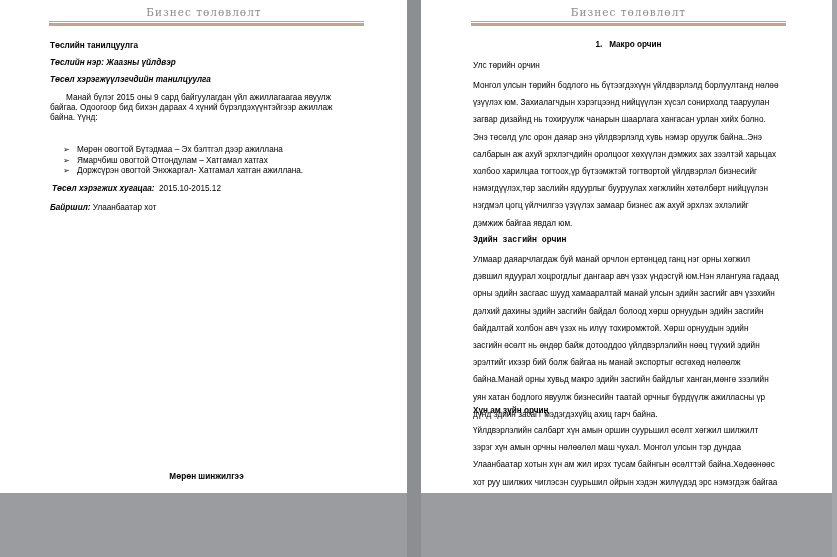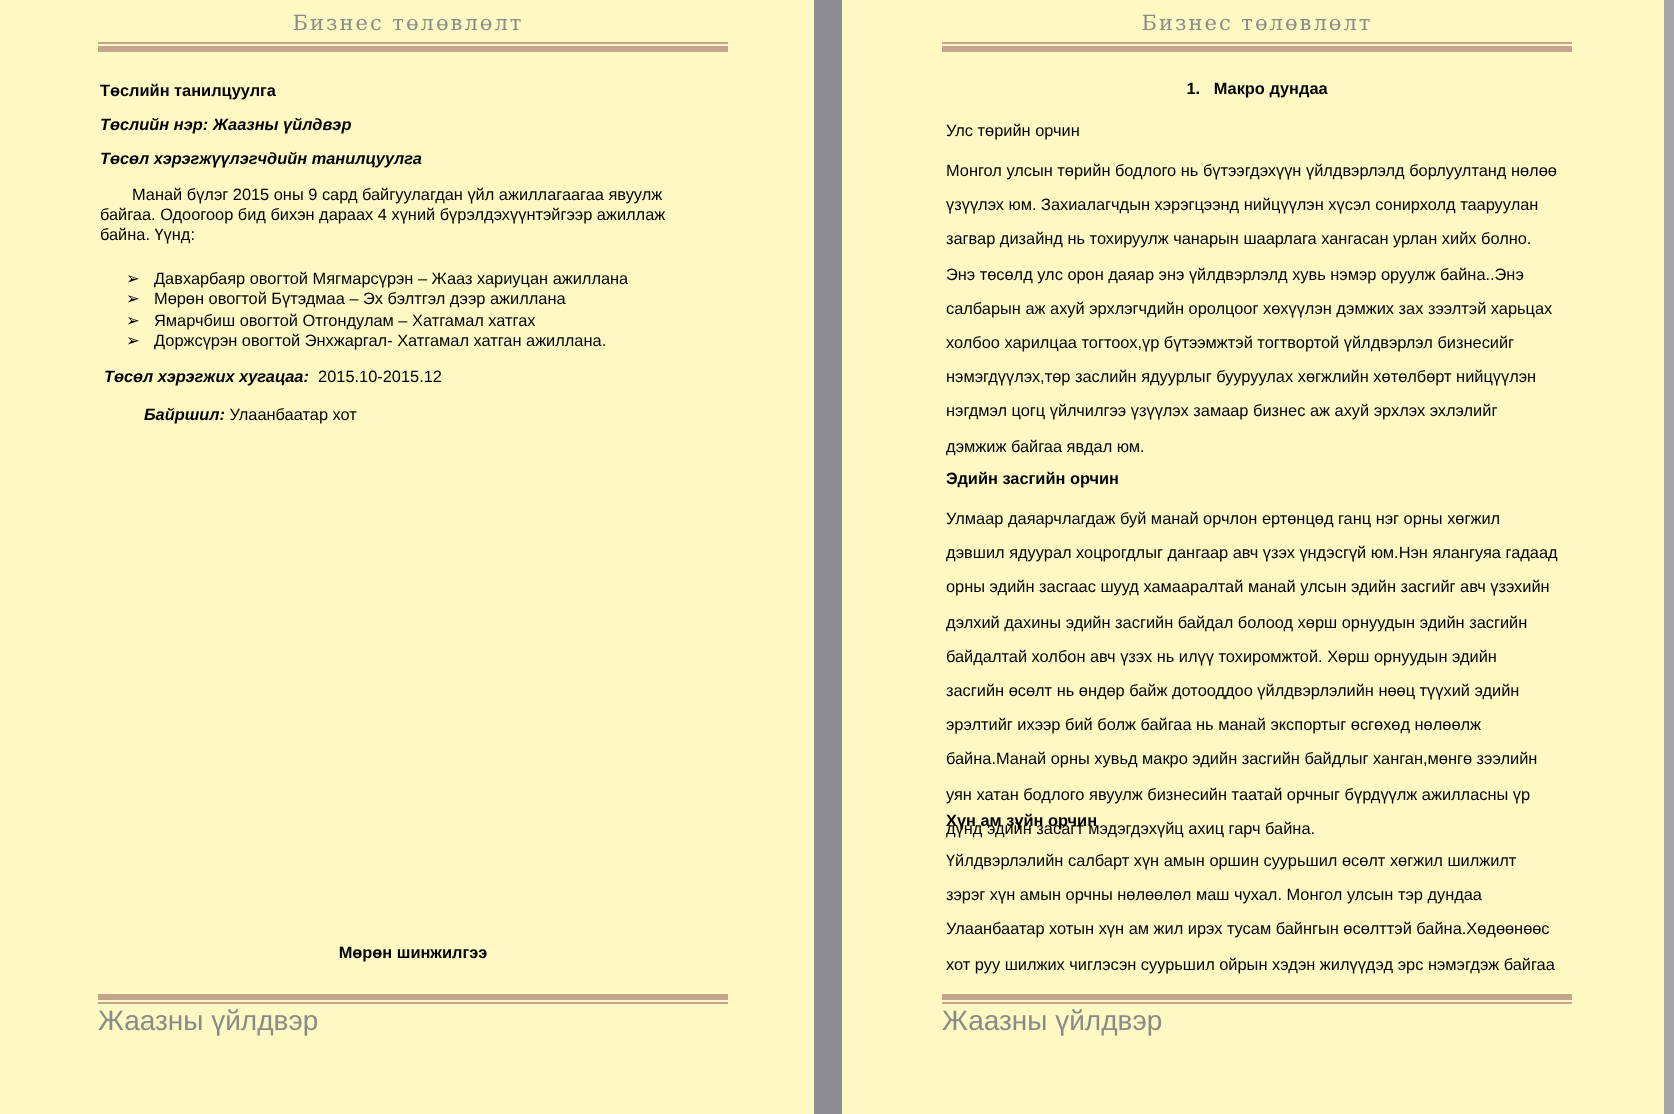--- a/index.html
+++ b/index.html
@@ -3,21 +3,21 @@
 <meta charset="utf-8">
 <style>
   html, body { margin:0; padding:0; }
   body {
     width:837px; height:557px; overflow:hidden; position:relative;
     background:#9a9c9f;
     font-family:"Liberation Sans", sans-serif;
     color:#000;
   }
   .page {
-    position:absolute; top:0; height:557px; background:#fef9c3; overflow:hidden;
+    position:absolute; top:0; height:493px; background:#ffffff; overflow:hidden;
   }
   #page-left { left:0; width:407px; }
   #page-right { left:421px; width:411px; }
   .gutter { position:absolute; top:0; height:557px; background:#8f9194; }
   #gutter-mid { left:407px; width:14px; background:#8c8e91; }
   #gutter-right { left:832px; width:5px; background:#a4a6a9; }
 
   .hdr-title {
     position:absolute; top:6px; text-align:center;
     font-family:"DejaVu Serif", serif; font-size:10.5px; letter-spacing:1px; color:#8b8b8b;
@@ -52,60 +52,59 @@
     </div>
 
   <div class="t b" style="left:50px;top:40px;">Төслийн танилцуулга</div>
   <div class="t bi" style="left:50px;top:57px;"><span>Төслийн нэр:</span> <span>Жаазны үйлдвэр</span></div>
   <div class="t bi" style="left:50px;top:74px;">Төсөл хэрэгжүүлэгчдийн танилцуулга</div>
 
   <div class="t" style="left:66px;top:92px;">Манай бүлэг 2015 оны 9 сард байгуулагдан үйл ажиллагаагаа явуулж</div>
   <div class="t" style="left:50px;top:102px;">байгаа.   Одоогоор бид бихэн дараах 4 хүний бүрэлдэхүүнтэйгээр ажиллаж</div>
   <div class="t" style="left:50px;top:112px;">байна. Үүнд:</div>
 
-  <div class="bul" style="left:63px;top:134px;"><span class="mk">➢</span><span>Давхарбаяр  овогтой Мягмарсүрэн  – Жааз хариуцан ажиллана</span></div>
   <div class="bul" style="left:63px;top:144px;"><span class="mk">➢</span><span>Мөрөн овогтой Бүтэдмаа – Эх бэлтгэл дээр ажиллана</span></div>
   <div class="bul" style="left:63px;top:155px;"><span class="mk">➢</span><span>Ямарчбиш овогтой Отгондулам  – Хатгамал хатгах</span></div>
   <div class="bul" style="left:63px;top:165px;"><span class="mk">➢</span><span>Доржсүрэн  овогтой Энхжаргал-  Хатгамал хатган ажиллана.</span></div>
 
   <div class="t" style="left:52px;top:183px;"><span class="bi">Төсөл хэрэгжих хугацаа:</span>&nbsp; <span>2015.10-2015.12</span></div>
-  <div class="t" style="left:50px;top:202px;margin-left:22px;"><span class="bi">Байршил:</span> <span>Улаанбаатар  хот</span></div>
+  <div class="t" style="left:50px;top:202px;"><span class="bi">Байршил:</span> <span>Улаанбаатар  хот</span></div>
 
   <div class="t b" style="left:49px;width:315px;text-align:center;top:471px;">Мөрөн шинжилгээ</div>
 
   <div class="ftr-rule" style="left:49px;width:315px;top:497px;">
       <div class="thick"></div>
       <div class="thin"></div>
     </div>
   <div class="ftr-text" style="left:49px;top:502px;">Жаазны үйлдвэр</div>
 </div>
 
 <div class="page" id="page-right">
   <div class="hdr-title" style="left:50px;width:315px;">Бизнес төлөвлөлт</div>
   <div class="hdr-rule" style="left:50px;width:315px;top:21px;">
       <div class="thin"></div>
       <div class="thick"></div>
     </div>
 
-  <div class="t b" style="left:50px;width:315px;text-align:center;top:39px;"><span>1.</span>&nbsp;&nbsp; <span>Макро дундаа</span></div>
+  <div class="t b" style="left:50px;width:315px;text-align:center;top:39px;"><span>1.</span>&nbsp;&nbsp; <span>Макро орчин</span></div>
 
   <div class="t" style="left:52px;top:60px;">Улс төрийн орчин</div>
   <div class="rp" style="top:77px;">
     <span class="ln">Монгол улсын төрийн бодлого нь бүтээгдэхүүн үйлдвэрлэлд борлуултанд нөлөө</span>
     <span class="ln">үзүүлэх юм. Захиалагчдын хэрэгцээнд  нийцүүлэн хүсэл сонирхолд  тааруулан</span>
     <span class="ln">загвар  дизайнд нь тохируулж чанарын  шаарлага  хангасан  урлан хийх болно.</span>
     <span class="ln">Энэ төсөлд  улс орон  даяар  энэ үйлдвэрлэлд хувь нэмэр оруулж  байна..Энэ</span>
     <span class="ln">салбарын  аж ахуй эрхлэгчдийн оролцоог  хөхүүлэн дэмжих зах зээлтэй харьцах</span>
     <span class="ln">холбоо харилцаа тогтоох,үр  бүтээмжтэй тогтвортой  үйлдвэрлэл бизнесийг</span>
     <span class="ln">нэмэгдүүлэх,төр  заслийн ядуурлыг бууруулах хөгжлийн хөтөлбөрт  нийцүүлэн</span>
     <span class="ln">нэгдмэл цогц үйлчилгээ үзүүлэх замаар бизнес аж ахуй эрхлэх эхлэлийг</span>
     <span class="ln">дэмжиж байгаа явдал юм.</span>
   </div>
 
-  <div class="t b" style="left:52px;top:234px;">Эдийн засгийн  орчин</div>
+  <div class="t b" style="left:52px;top:234px;font-family:Liberation Mono, monospace;">Эдийн засгийн  орчин</div>
   <div class="rp" style="top:251px;">
     <span class="ln">Улмаар даяарчлагдаж  буй манай орчлон  ертөнцөд  ганц  нэг орны  хөгжил</span>
     <span class="ln">дэвшил ядуурал хоцрогдлыг дангаар  авч үзэх үндэсгүй юм.Нэн ялангуяа  гадаад</span>
     <span class="ln">орны  эдийн засгаас шууд хамааралтай  манай улсын эдийн засгийг авч үзэхийн</span>
     <span class="ln">дэлхий дахины эдийн засгийн байдал болоод  хөрш орнуудын  эдийн засгийн</span>
     <span class="ln">байдалтай холбон авч үзэх нь илүү тохиромжтой.  Хөрш орнуудын  эдийн</span>
     <span class="ln">засгийн өсөлт нь  өндөр байж дотооддоо  үйлдвэрлэлийн нөөц  түүхий эдийн</span>
     <span class="ln">эрэлтийг ихээр бий болж байгаа нь манай  экспортыг  өсгөхөд  нөлөөлж</span>
     <span class="ln">байна.Манай   орны  хувьд макро эдийн засгийн байдлыг ханган,мөнгө   зээлийн</span>
     <span class="ln">уян хатан бодлого явуулж бизнесийн таатай орчныг  бүрдүүлж ажилласны  үр</span>

